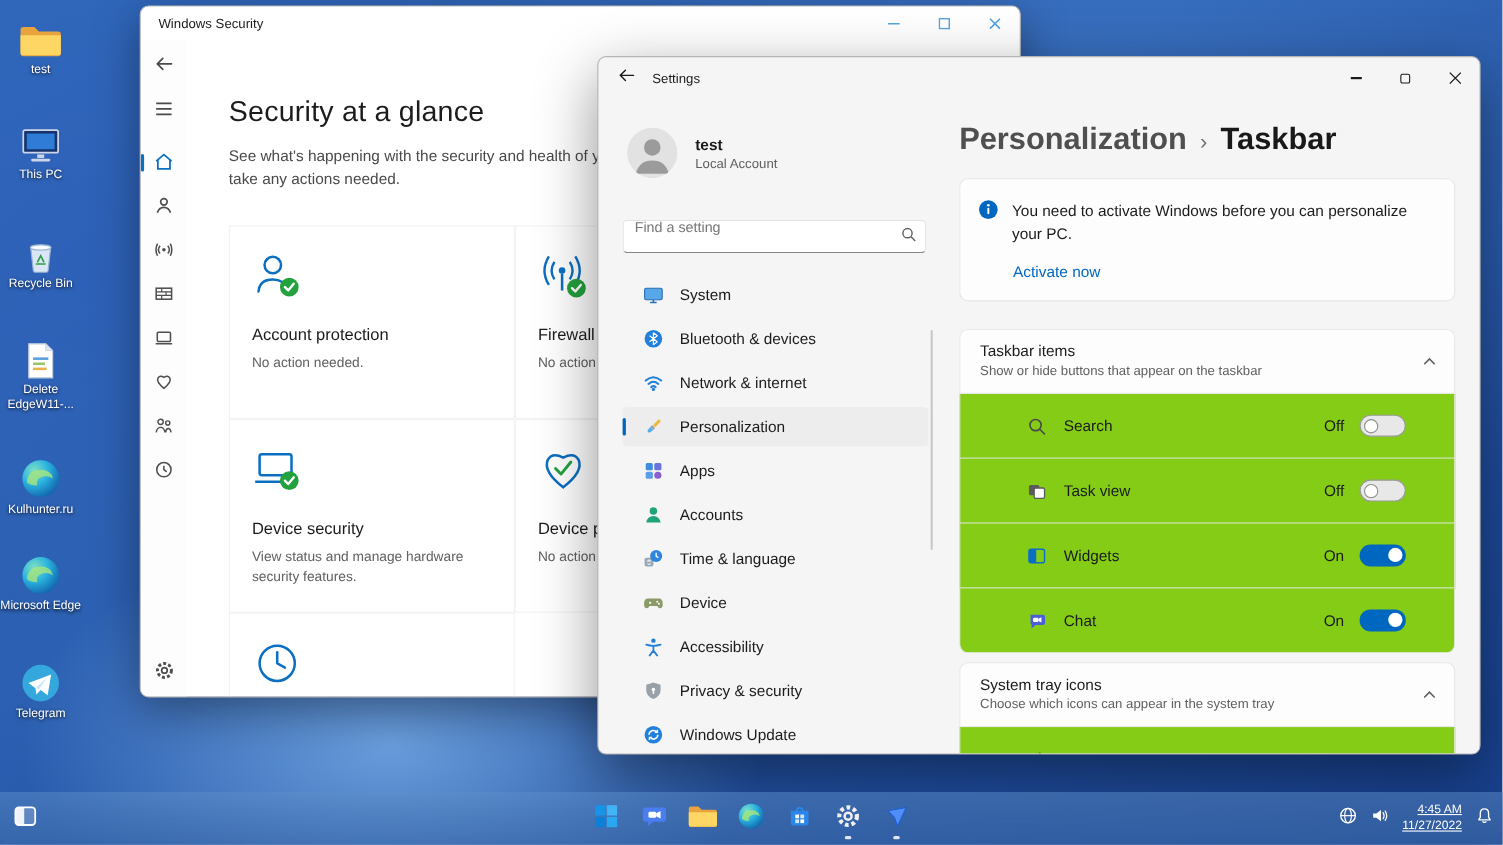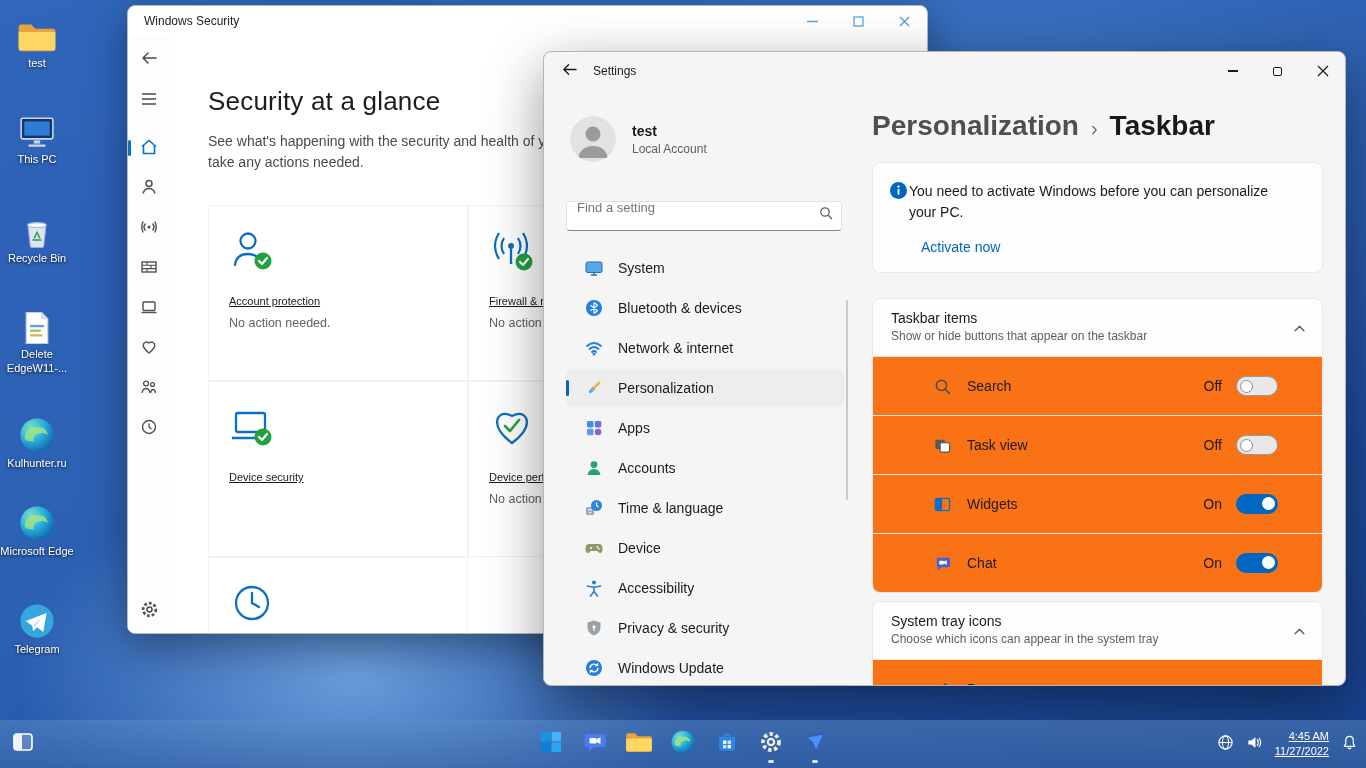--- a/index.html
+++ b/index.html
@@ -28,21 +28,21 @@
   .ws-ctl { width:46px; height:30px; display:flex; align-items:center; justify-content:center; }
   .ws-body { display:flex; height:599px; }
   .ws-rail { width:42px; position:relative; background:#fdfdfd; flex:none; }
   .ws-rail .ritem { position:absolute; left:0; width:42px; display:flex; justify-content:center; }
   .ws-accent { position:absolute; left:0; top:104px; width:3px; height:16px; background:#0b6fc2; border-radius:2px; }
   .ws-main { flex:1; padding:50px 0 0 38px; position:relative; }
   .ws-h1 { font-size:26px; font-weight:300; color:#1c1c1c; letter-spacing:.2px; }
   .ws-desc { margin-top:14px; width:430px; font-size:14px; color:#4a4a4a; line-height:1.5; }
   .ws-grid { margin-top:32px; display:grid; grid-template-columns:260px 260px; grid-auto-rows:176px; }
   .ws-card { border:1px solid #f2f2f2; padding:22px 20px 0 20px; }
-  .ws-card-title { margin-top:16px; font-size:11px; color:#1b1b1b; line-height:1.3;text-decoration:underline; }
+  .ws-card-title { margin-top:16px; font-size:15px; color:#1b1b1b; line-height:1.3; }
   .ws-card-sub { margin-top:6px; font-size:12.5px; color:#616161; line-height:1.45; }
   
   .st { left:543px; top:51px; width:803px; height:635px; z-index:3; background:#f5f5f5;
         box-shadow:0 18px 55px rgba(0,0,0,.42); border:1px solid #b5b5b5; }
   .st-titlebar { height:38px; display:flex; align-items:center; padding-left:18px; position:relative; }
   .st-title { margin-left:16px; font-size:12px; color:#1b1b1b; }
   .st-controls { position:absolute; right:0; top:0; display:flex; }
   .st-ctl { width:45px; height:38px; display:flex; align-items:center; justify-content:center; }
   .glyph-min { width:10px; height:1.4px; background:#1a1a1a; }
   .glyph-max { width:9px; height:9px; border:1.2px solid #1a1a1a; border-radius:2px; }
@@ -66,31 +66,31 @@
   .nicon { width:28px; display:flex; justify-content:center; }
   .nlabel { margin-left:10px; }
   .st-scrollbar { position:absolute; left:302px; top:210px; width:2px; height:200px; background:#c9c9c9; border-radius:2px; }
   .st-content { position:absolute; left:328px; top:38px; right:0; bottom:0; overflow:hidden; }
   .crumbs { margin-top:20px; display:flex; align-items:baseline; gap:12px; font-size:28px; font-weight:600; }
   .crumb-parent { color:#4f4f4f; }
   .crumb-sep { color:#707070; font-size:20px; font-weight:400; }
   .crumb-current { color:#191919; }
   .banner { margin-top:20px; width:451px; background:#fdfdfd; border:1px solid #e8e8e8; border-radius:8px;
       padding:18px 18px 16px 16px; }
-  .banner-row { display:flex; gap:1px; }
+  .banner-row { display:flex; gap:12px; }
   .banner-text { font-size:14px; color:#1b1b1b; line-height:1.5; max-width:372px; }
   .banner-link { margin:16px 4px 0 32px; font-size:14px; color:#0067c0; display:inline-block; cursor:pointer; }
   .group { width:451px; }
   .g1 { margin-top:25px; } .g2 { margin-top:8px; }
   .ghead { position:relative; height:59px; background:#fdfdfd; border:1px solid #e8e8e8;
       border-radius:8px 8px 0 0; padding:11px 40px 0 18px; }
   .ghead-title { font-size:14px; color:#1b1b1b; }
   .ghead-sub { font-size:12px; color:#5f5f5f; margin-top:3px; }
   .chev { position:absolute; right:16px; top:22px; }
-  .grow { height:59px; background:#f97316; border:1px solid #e8e8e8; border-top:none;
+  .grow { height:59px; background:#84cc16; border:1px solid #e8e8e8; border-top:none;
       display:flex; align-items:center; padding:0 44px 0 58px; }
   .grow.last { border-radius:0 0 8px 8px; }
   .ricon { width:22px; display:flex; justify-content:center; flex:none; }
   .rlabel { flex:1; margin-left:14px; font-size:14px; color:#1b1b1b; }
   .rstate { font-size:14px; color:#1b1b1b; margin-right:14px; }
   .toggle { position:relative; width:42px; height:20px; border-radius:10px; flex:none; cursor:pointer; }
   .toggle.off { background:#e8e8e8; border:1px solid #9a9a9a; }
   .toggle.on { background:#0067c0; }
   .knob { position:absolute; top:3px; width:13px; height:13px; border-radius:50%; background:#fff; }
   .toggle.off .knob { left:3px; top:2.5px; border:1px solid #8d8d8d; }
@@ -320,20 +320,21 @@
             <div class="ws-card-sub">No action needed.</div>
           </div>
           <div class="ws-card">
             <div><svg viewBox="0 0 46 46" width="46" height="46">
                   <rect x="7" y="9" width="29" height="19" rx="2" fill="none" stroke="#0b6fc2" stroke-width="2.3"></rect>
                   <path d="M3 34 h38" stroke="#0b6fc2" stroke-width="2.3"></path>
                   <circle cx="34" cy="33" r="8.5" fill="#23a13e"></circle>
                   <path d="M30 33 l3 3 5 -6" stroke="#fff" stroke-width="2.2" fill="none" stroke-linecap="round" stroke-linejoin="round"></path>
                 </svg></div>
             <div class="ws-card-title">Device security</div>
+            <div class="ws-card-sub">View status and manage hardware security features.</div>
           </div>
           <div class="ws-card">
             <div><svg viewBox="0 0 46 46" width="46" height="46">
                   <path d="M23 39 C10 29 6 21 9 14 q4 -7 14 -2 q10 -5 14 2 c3 7 -1 15 -14 25 Z" fill="none" stroke="#0b6fc2" stroke-width="2.3"></path>
                   <path d="M16 22 l5 5 9 -11" stroke="#23a13e" stroke-width="2.6" fill="none" stroke-linecap="round" stroke-linejoin="round"></path>
                 </svg></div>
             <div class="ws-card-title">Device performance &amp; health</div>
             <div class="ws-card-sub">No action needed.</div>
           </div>
           <div class="ws-card">

